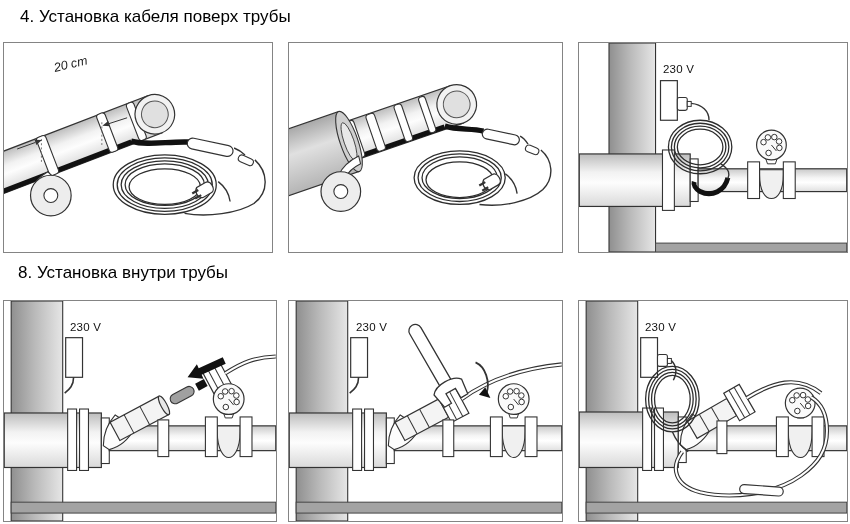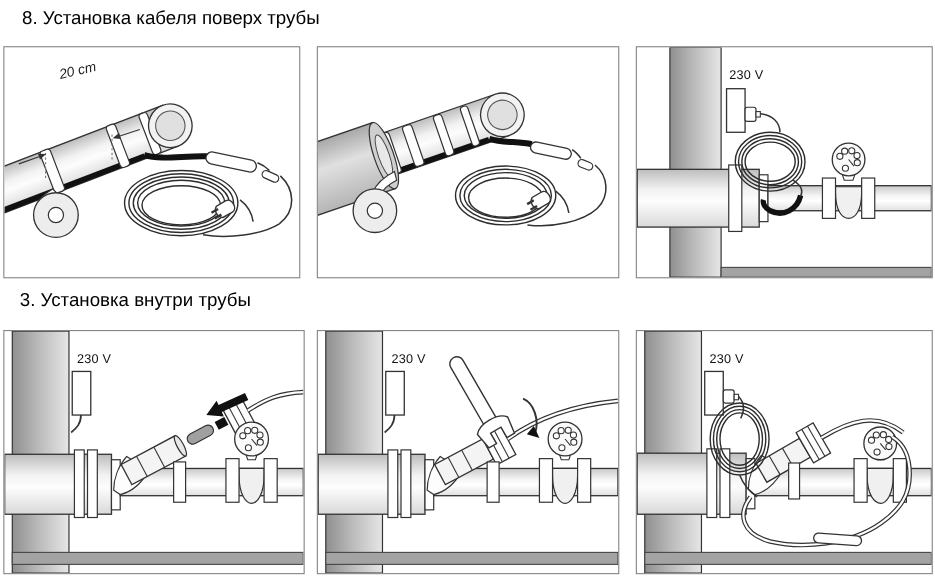--- a/index.html
+++ b/index.html
@@ -48,21 +48,21 @@
       <stop offset="1" stop-color="#e6e6e6"></stop>
     </linearGradient>
     <linearGradient id="gInsul" x1="0" y1="0" x2="0" y2="1">
       <stop offset="0" stop-color="#a8a8a8"></stop>
         <stop offset="0.4" stop-color="#e0e0e0"></stop>
       <stop offset="1" stop-color="#b5b5b5"></stop>
     </linearGradient>
   </defs>
 </svg>
 
-<div class="section-title" style="left:20px;top:7px">8. Установка кабеля поверх трубы</div>
+<div class="section-title" style="left:20px;top:7px">4. Установка кабеля поверх трубы</div>
 
 <div class="panel" style="left:3px;top:42px;width:270px;height:211px">
   <svg viewBox="0 0 270 211">
     <g transform="rotate(-21 152 72)">
       <rect x="-70" y="52" width="222" height="40" fill="url(#gPipe)" stroke="#333" stroke-width="1.2"></rect>
       <line x1="-70" y1="89.5" x2="120" y2="89.5" stroke="#111" stroke-width="5"></line>
       <rect x="31" y="51.5" width="10" height="41" rx="3" fill="#fff" stroke="#333" stroke-width="1.1"></rect>
       <rect x="96" y="51.5" width="9" height="41" rx="3" fill="#fff" stroke="#333" stroke-width="1.1"></rect>
       <rect x="128" y="52" width="8" height="40" rx="3" fill="#fff" stroke="#333" stroke-width="1.1"></rect>
       <circle cx="152" cy="72" r="20" fill="#f2f2f2" stroke="#333" stroke-width="1.2"></circle>
@@ -184,21 +184,21 @@
       <ellipse cx="122" cy="105" rx="23" ry="18"></ellipse>
     </g>
     <g fill="none" stroke="#333" stroke-width="1.4">
       <path d="M 113 61 C 124 62, 131 69, 131 78"></path>
       <path d="M 143 122 C 152 128, 152 132, 150 137"></path>
     </g>
   </svg>
   <span class="v-label" style="left:84px;top:20px">230 V</span>
 </div>
 
-<div class="section-title" style="left:18px;top:263px">3. Установка внутри трубы</div>
+<div class="section-title" style="left:18px;top:263px">8. Установка внутри трубы</div>
 
 <div class="panel" style="left:3px;top:300px;width:274px;height:222px">
   <svg viewBox="0 0 274 222">
     <rect x="7" y="0" width="52" height="222" fill="url(#gStud)" stroke="#333" stroke-width="1.1"></rect>
     <rect x="7" y="203" width="267" height="11" fill="#a3a3a3" stroke="#444" stroke-width="1"></rect>
     <rect x="62" y="37" width="17" height="40" fill="#fff" stroke="#333" stroke-width="1.2"></rect>
     <path d="M 70 77 C 70 85, 66 89, 61 93" fill="none" stroke="#333" stroke-width="1.6"></path>
     <rect x="0" y="113" width="98" height="55" fill="url(#gPipe)" stroke="#333" stroke-width="1.2"></rect>
     <rect x="64" y="109" width="9" height="62" fill="#fff" stroke="#333" stroke-width="1.1"></rect>
     <rect x="76" y="109" width="9" height="62" fill="#fff" stroke="#333" stroke-width="1.1"></rect>

